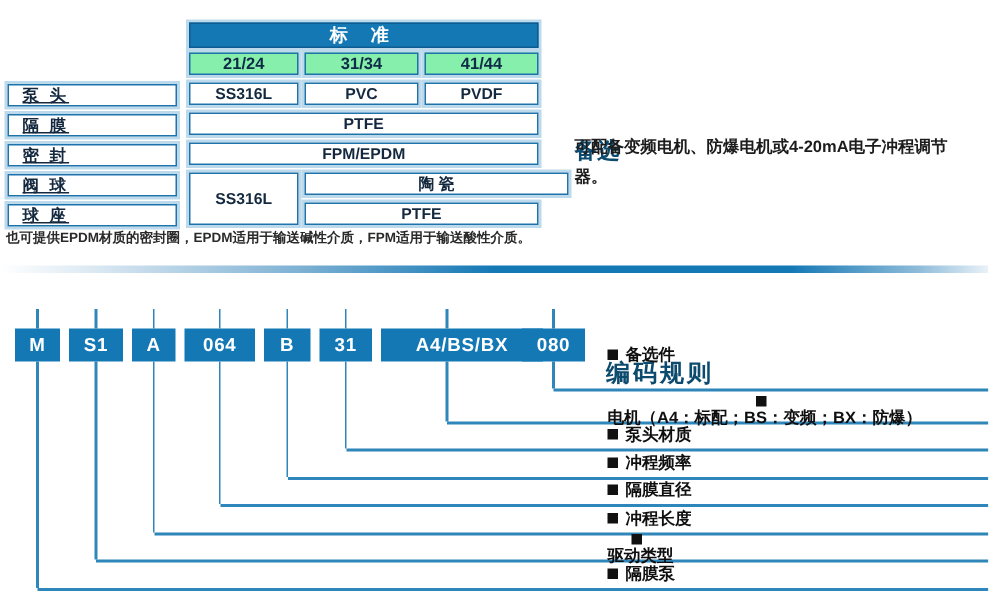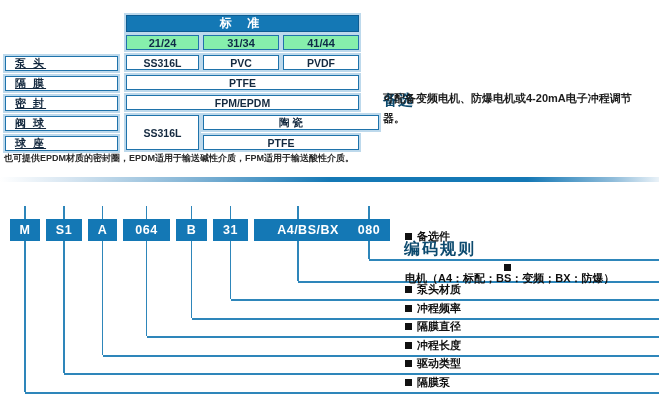--- a/index.html
+++ b/index.html
@@ -115,21 +115,21 @@
     <span>冲程频率</span>
   </div>
   <div class="abs lbl" style="left:405px;top:319px;">
     <span class="sq"></span>
     <span>隔膜直径</span>
   </div>
   <div class="abs lbl" style="left:405px;top:338px;">
     <span class="sq"></span>
     <span>冲程长度</span>
   </div>
-  <div class="abs lbl" style="left:405px;top:356px;">
+  <div class="abs lbl" style="left:405px;top:356px;flex-direction:column;">
     <span class="sq"></span>
     <span>驱动类型</span>
   </div>
   <div class="abs lbl" style="left:405px;top:375px;">
     <span class="sq"></span>
     <span>隔膜泵</span>
   </div>
 
 </div>
 

